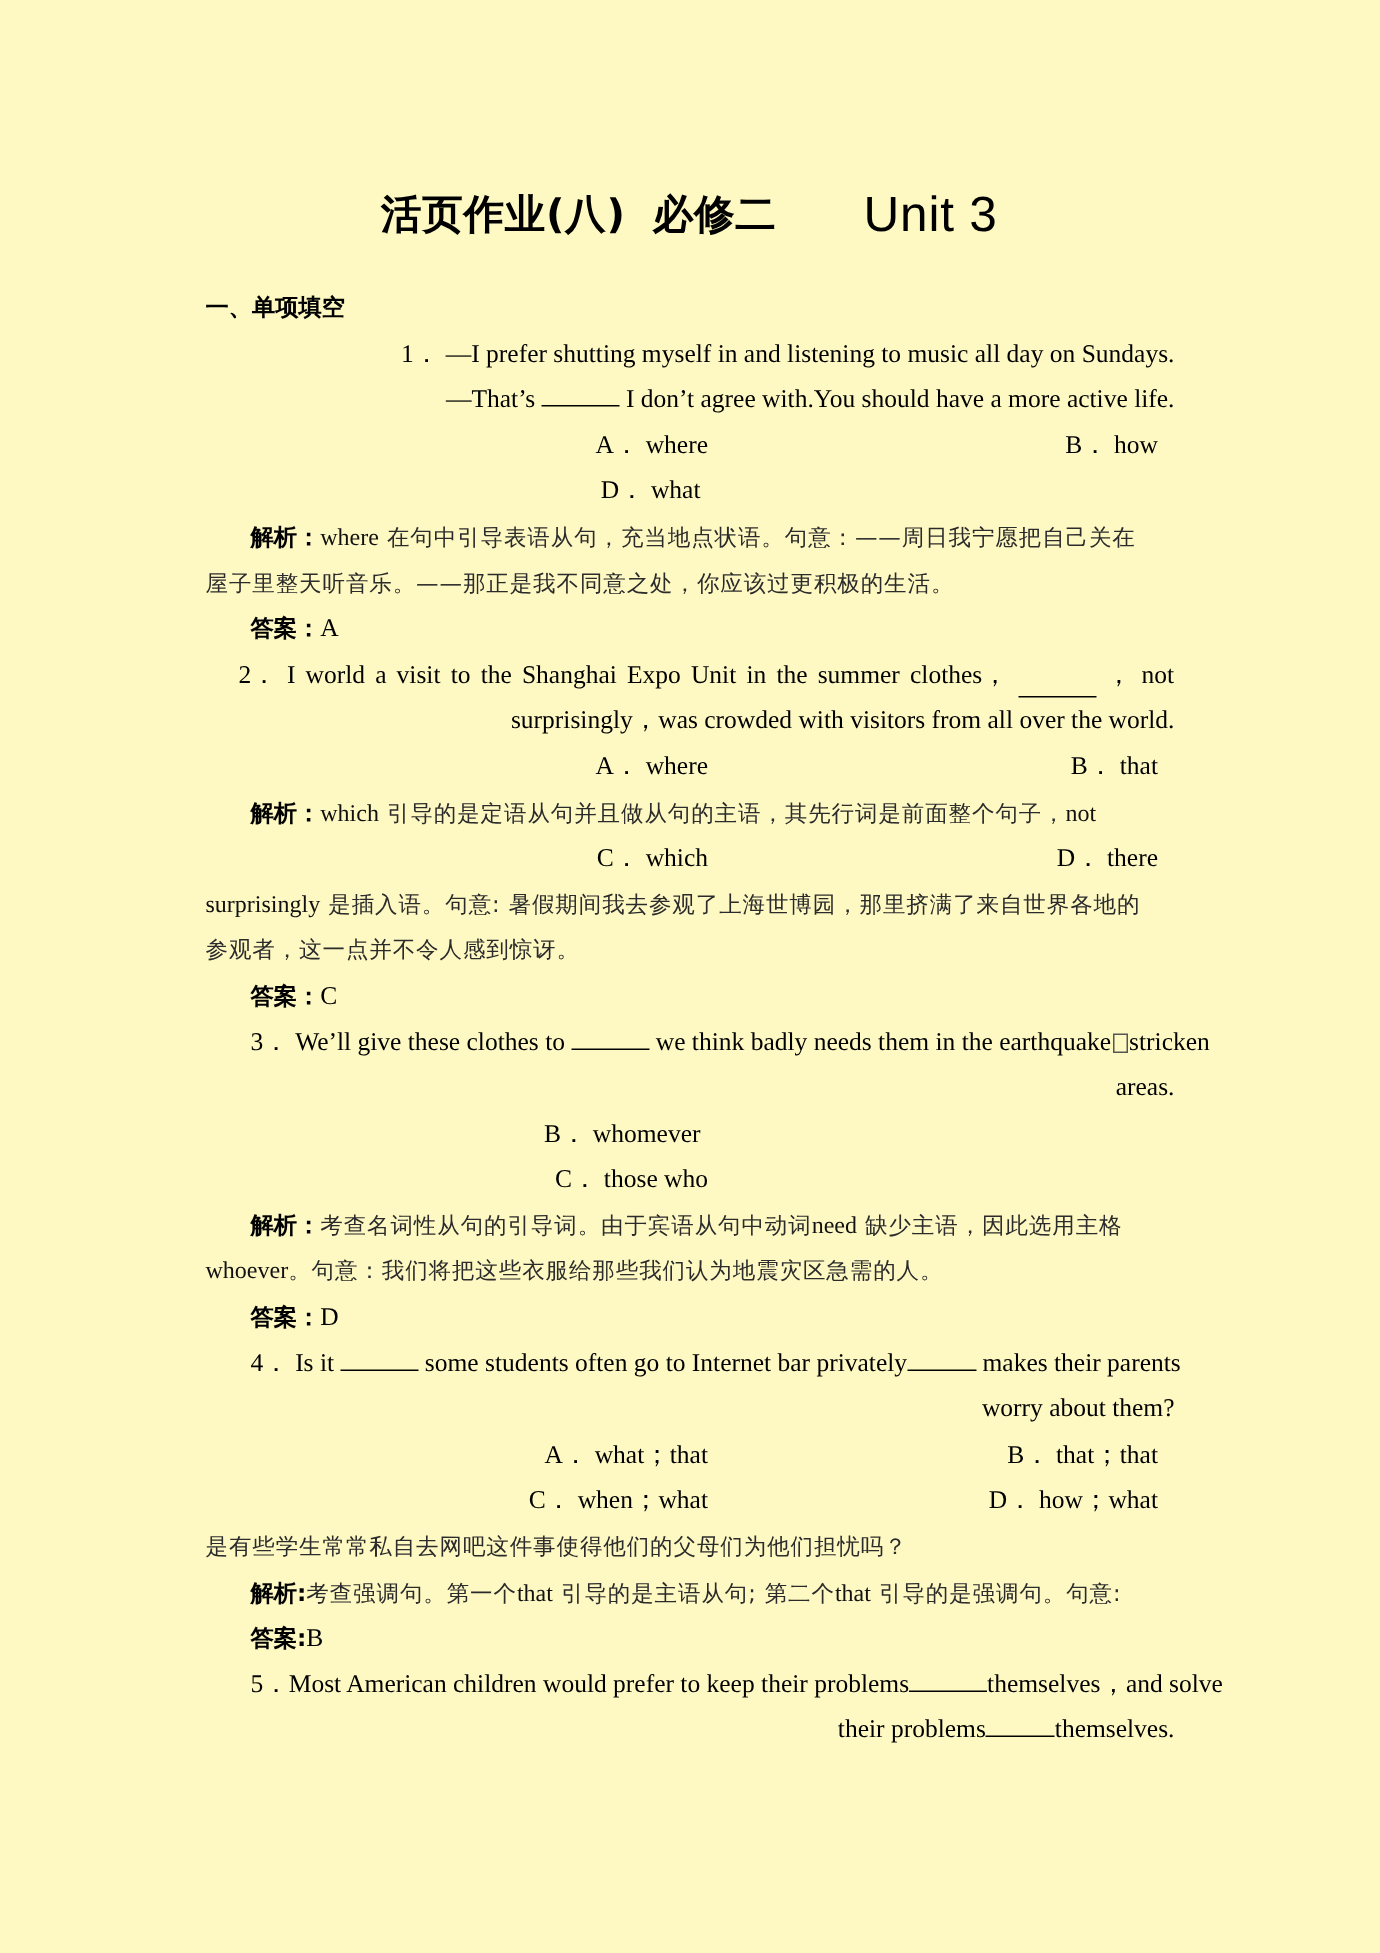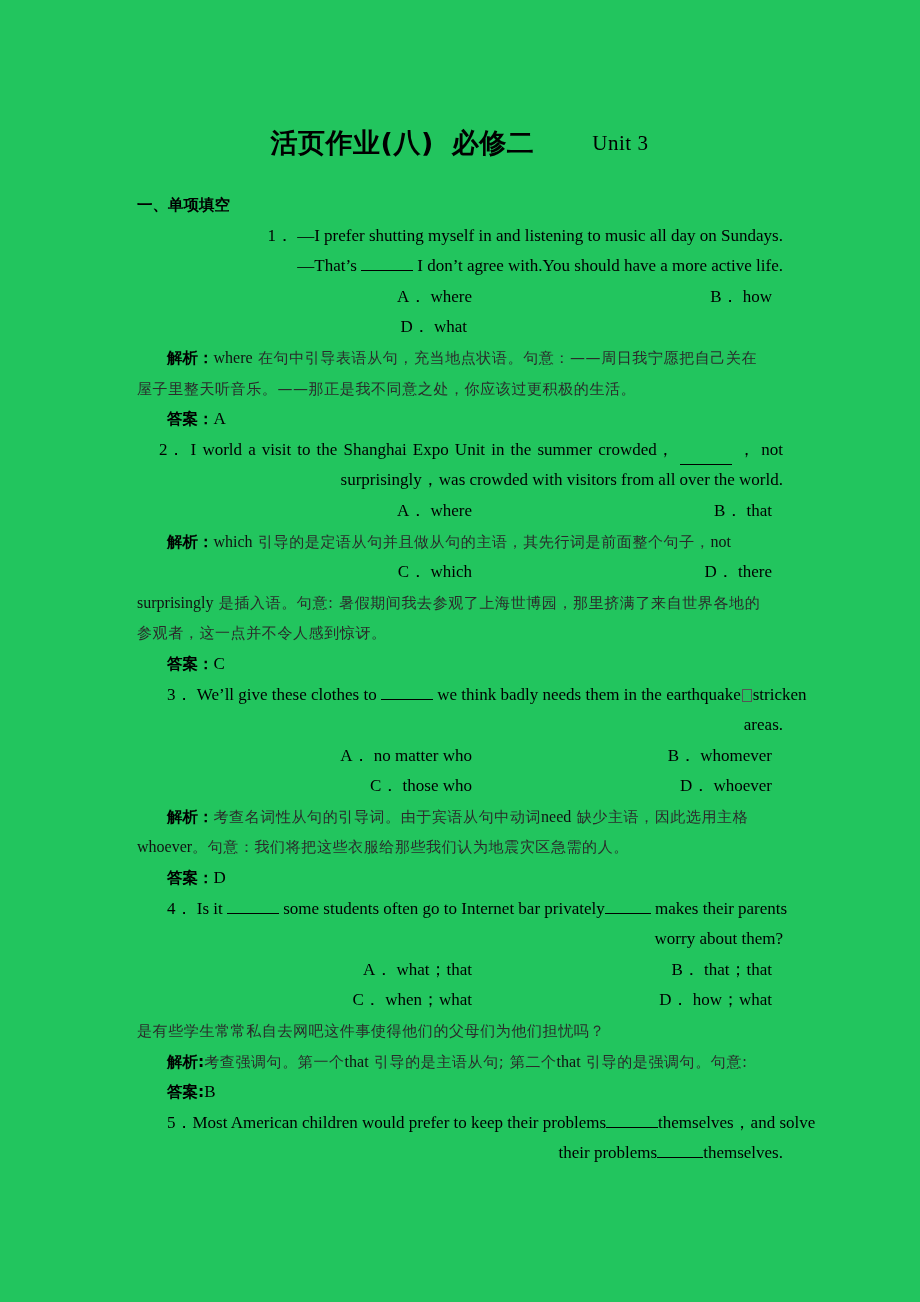--- a/index.html
+++ b/index.html
@@ -14,21 +14,21 @@
     color: #000000;
     position: relative;
     overflow: hidden;
   }
 
   .page {
     position: absolute;
     left: 0; top: 0;
     width: 920px;
     height: 1302px;
-    background: #22c55e;
+    background: #fef9c3;
   }
 
   
   .title-row {
     position: absolute;
     left: 137px;
     top: 120px;
     width: 645px;
     height: 46px;
     display: flex;
@@ -38,22 +38,22 @@
   }
   .title-cn {
     font-family: "DejaVu Sans", sans-serif;
     font-weight: bold;
     font-size: 27px;
     letter-spacing: 0.5px;
   }
   .title-gap-sm { display: inline-block; width: 18px; }
   .title-gap-lg { display: inline-block; width: 58px; }
   .title-en {
-    font-family: Liberation Serif, serif;
-    font-size: 21px;
+    font-family: Liberation Sans, sans-serif;
+    font-size: 33px;
     font-weight: normal;
     letter-spacing: 0.5px;
   }
 
   
   .col {
     position: absolute;
     left: 137px;
     top: 190px;
     width: 646px;
@@ -187,21 +187,21 @@
         <span>a</span>
         <span>visit</span>
         <span>to</span>
         <span>the</span>
         <span>Shanghai</span>
         <span>Expo</span>
         <span>Unit</span>
         <span>in</span>
         <span>the</span>
         <span>summer</span>
-        <span>crowded，</span>
+        <span>clothes，</span>
         <span class="blank w1"></span>
         <span>，</span>
         <span>not</span>
       </span>
     </div>
     <div class="line en">
       <span>surprisingly，was crowded with visitors from all over the world.</span>
     </div>
     <div class="line opts">
       <span class="en opt-a"><span>A．</span>&nbsp;<span>where</span></span>
@@ -225,26 +225,24 @@
     </div>
 
     <div class="line en indent">
       <span>3．</span><span>&nbsp;</span><span>We’ll give these clothes to</span>
       <span class="blank w1"></span><span>&nbsp;</span><span>we think badly needs them in the earthquake</span><span class="tofu"></span><span>stricken</span>
     </div>
     <div class="line en">
       <span>areas.</span>
     </div>
     <div class="line opts">
-      <span class="en opt-a"><span>A．</span>&nbsp;<span>no matter who</span></span>
       <span class="en opt-b"><span>B．</span>&nbsp;<span>whomever</span></span>
     </div>
     <div class="line opts">
       <span class="en opt-a"><span>C．</span>&nbsp;<span>those who</span></span>
-      <span class="en opt-b"><span>D．</span>&nbsp;<span>whoever</span></span>
     </div>
     <div class="line cn indent">
       <span class="lbl">解析</span><span class="lbl">：</span><span>考查名词性从句的引导词。由于宾语从句中动词</span><span class="lat">need</span>&nbsp;<span>缺少主语，因此选用主格</span>
     </div>
     <div class="line cn">
       <span class="lat">whoever</span><span>。句意：我们将把这些衣服给那些我们认为地震灾区急需的人。</span>
     </div>
     <div class="line indent">
       <span class="lbl">答案</span><span class="lbl">：</span><span class="ans-val">D</span>
     </div>

